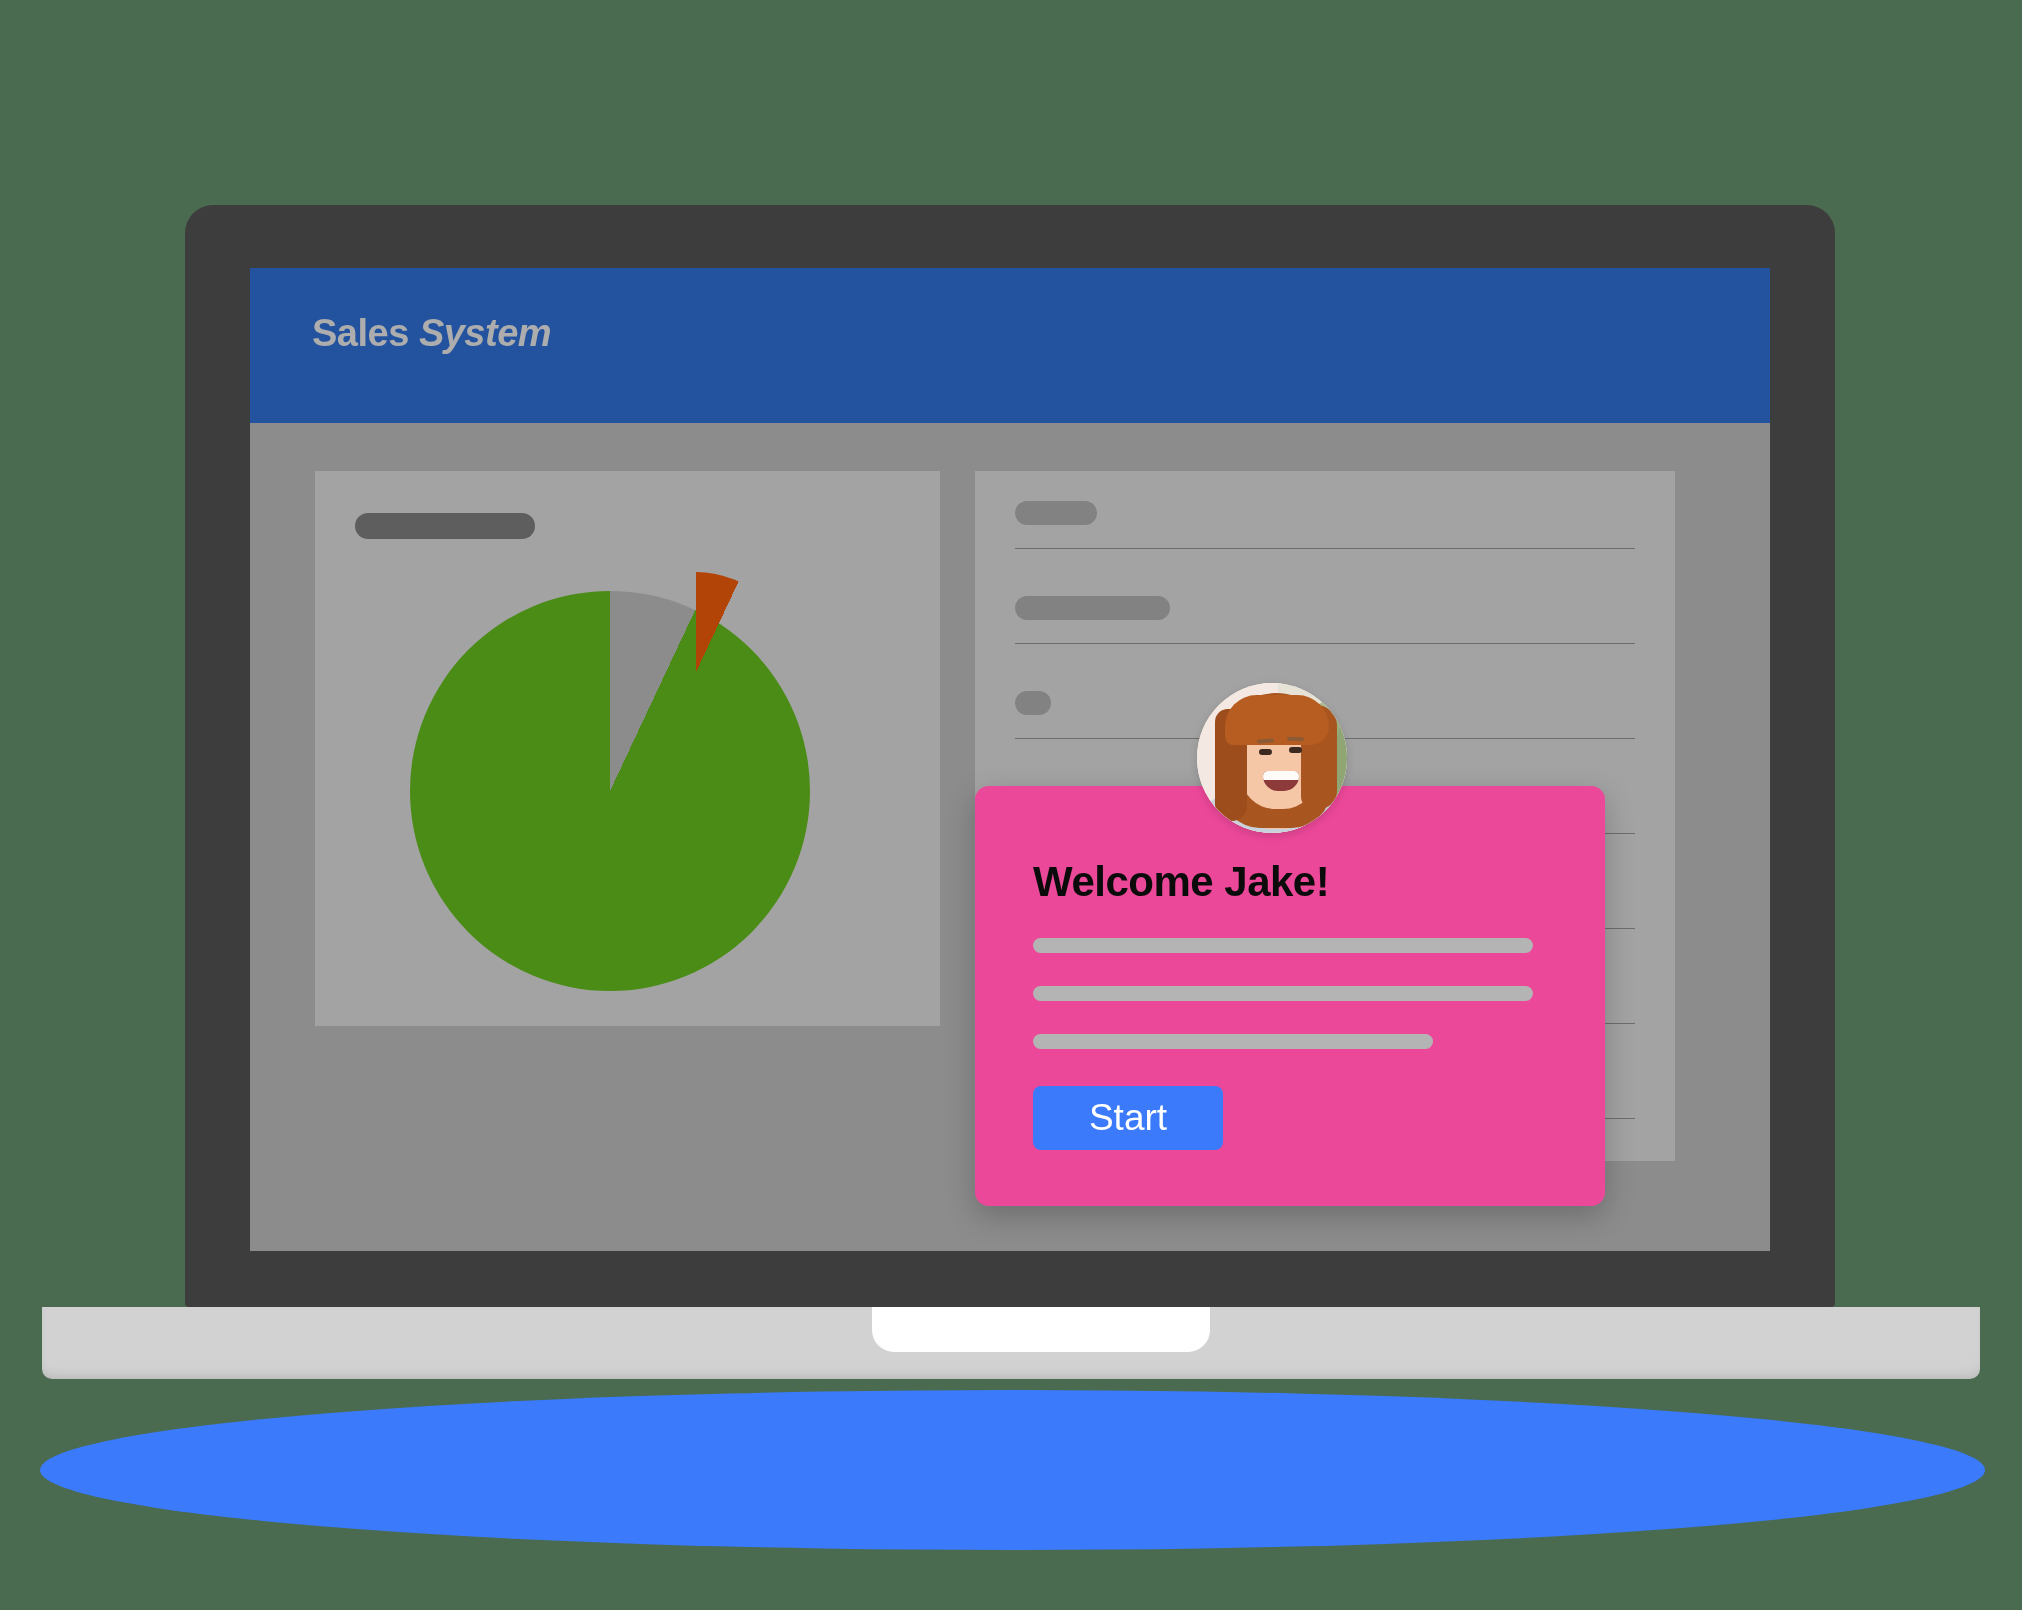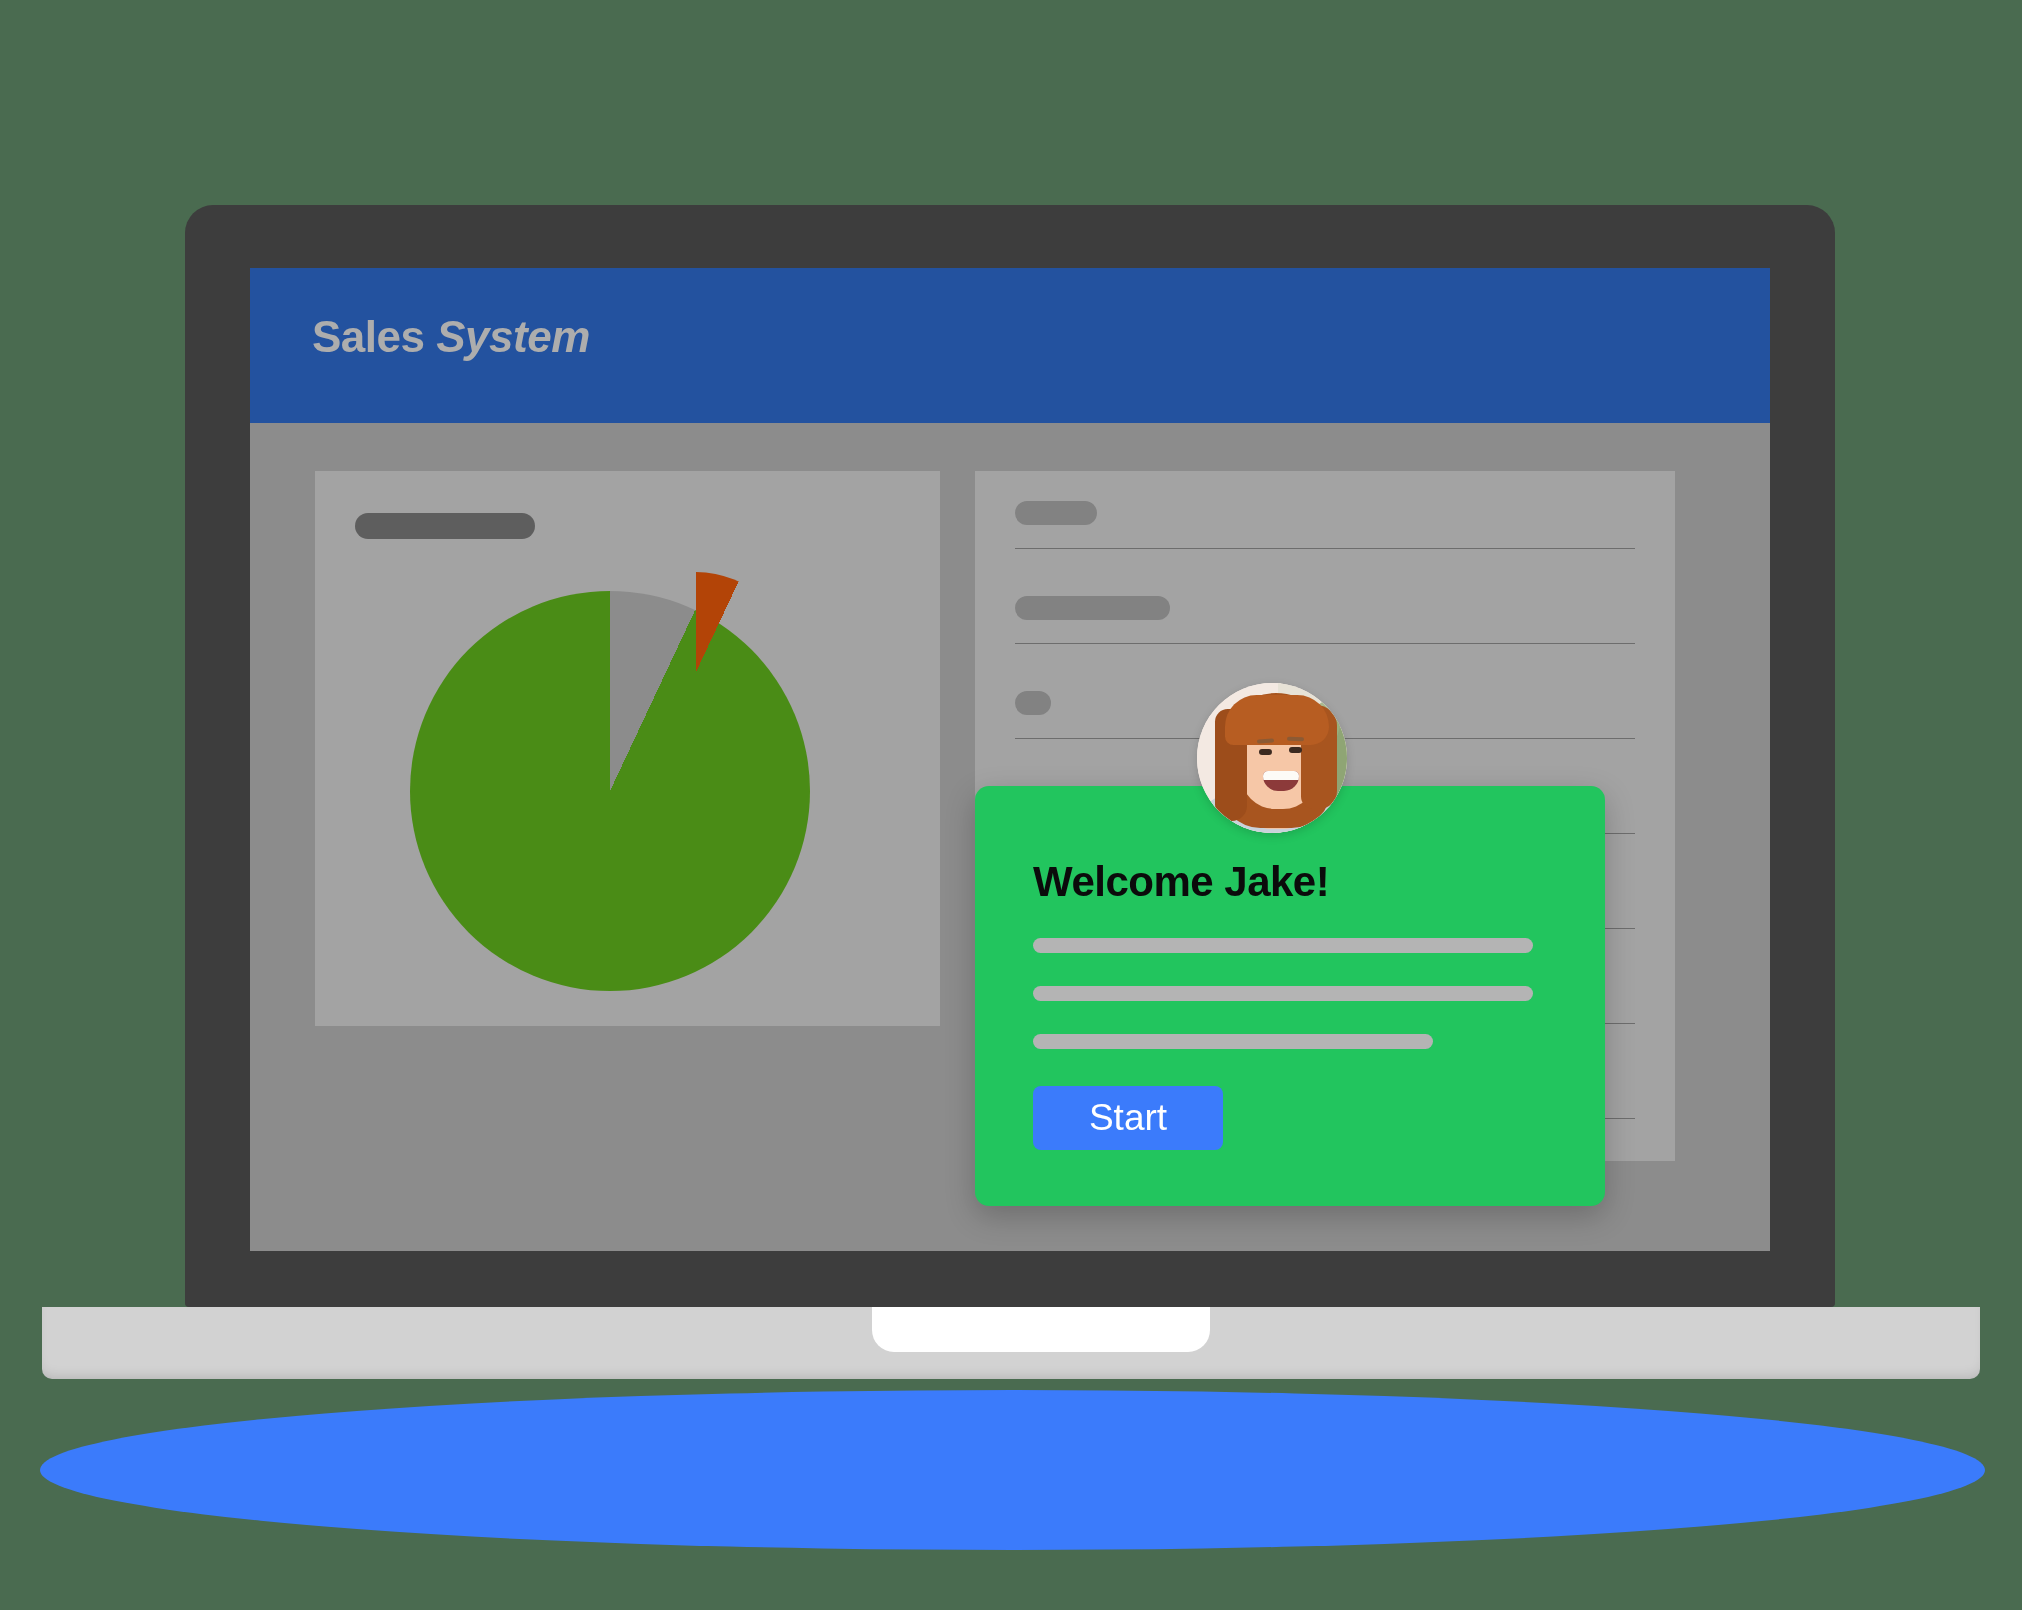--- a/index.html
+++ b/index.html
@@ -77,21 +77,21 @@
     position: absolute;
     left: 0; top: 0;
     width: 100%;
     height: 155px;
     background: #23529f;
   }
   #app-title {
     position: absolute;
     left: 62px;
     top: 44px;
-    font-size: 44px;
+    font-size: 38px;
     font-weight: bold;
     color: #adadad;
     letter-spacing: -0.5px;
     white-space: nowrap;
   }
   #app-title .ital { font-style: italic; }
 
   
   #workspace {
     position: absolute;
@@ -307,21 +307,21 @@
           </div>
           <div class="skel-row" style="top: 600px;">
             <div class="skel-pill" style="left: 0px; width: 160px;"></div>
             <div class="skel-pill" style="left: 200px; width: 160px;"></div>
             <div class="skel-line"></div>
           </div>
         </div>
 
     </div>
 
-    <div id="tour-modal" style="background: #22c55e;">
+    <div id="tour-modal" style="background: #ec4899;">
       <div id="modal-heading">Welcome Jake!</div>
       <div class="modal-skel" id="modal-skel-1"></div>
       <div class="modal-skel" id="modal-skel-2"></div>
       <div class="modal-skel" id="modal-skel-3"></div>
       <button id="start-button" style="background: rgb(59, 123, 251);">Start</button>
     </div>
 
     <div id="tour-avatar">
       <div class="av-bg-left"></div>
         <div class="av-bg-right"></div>

